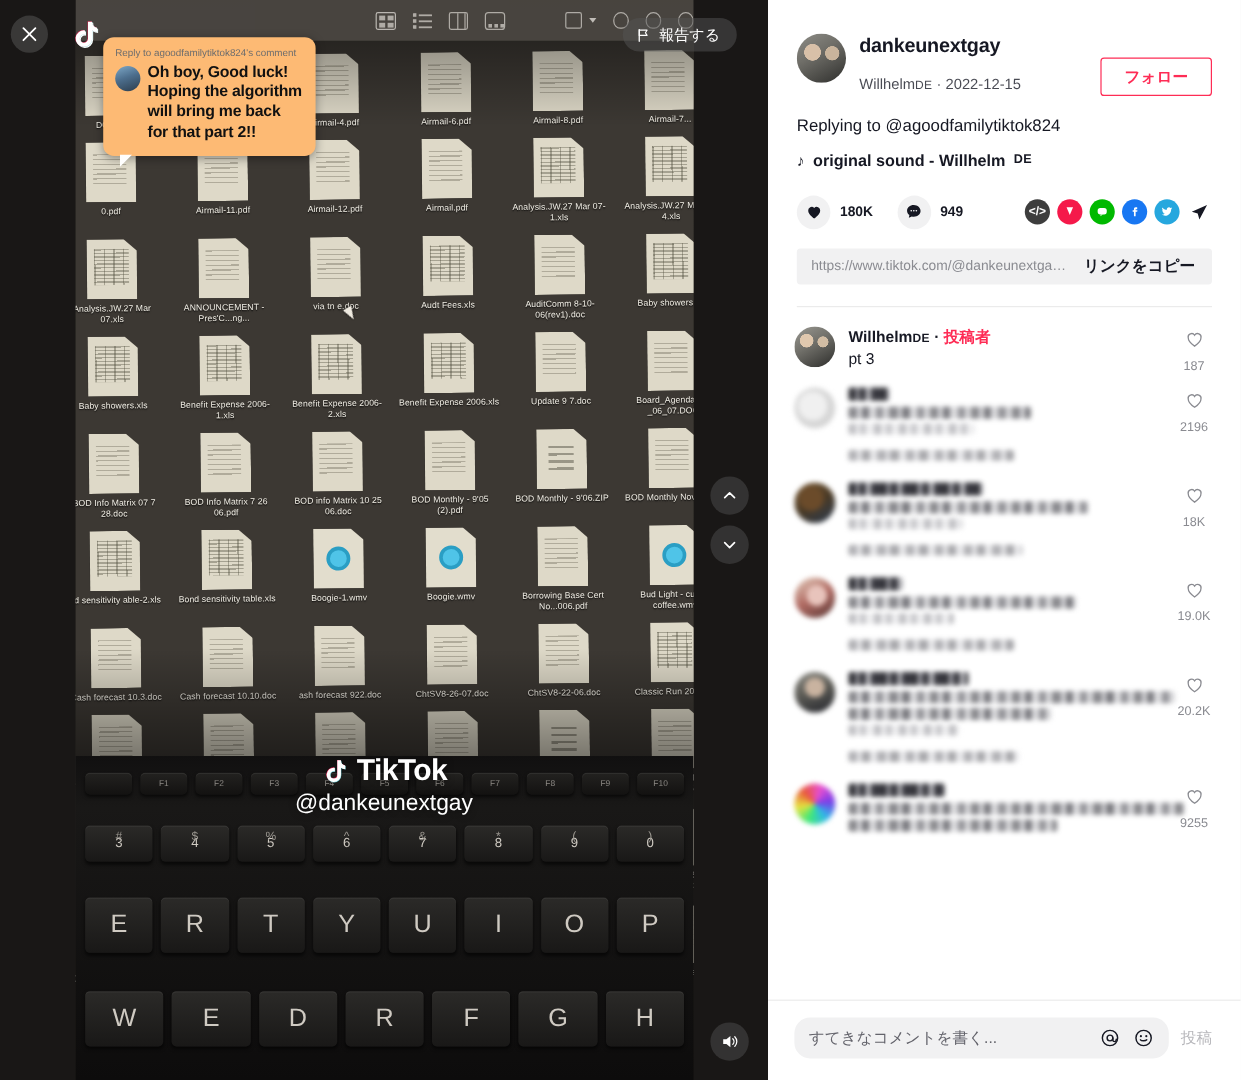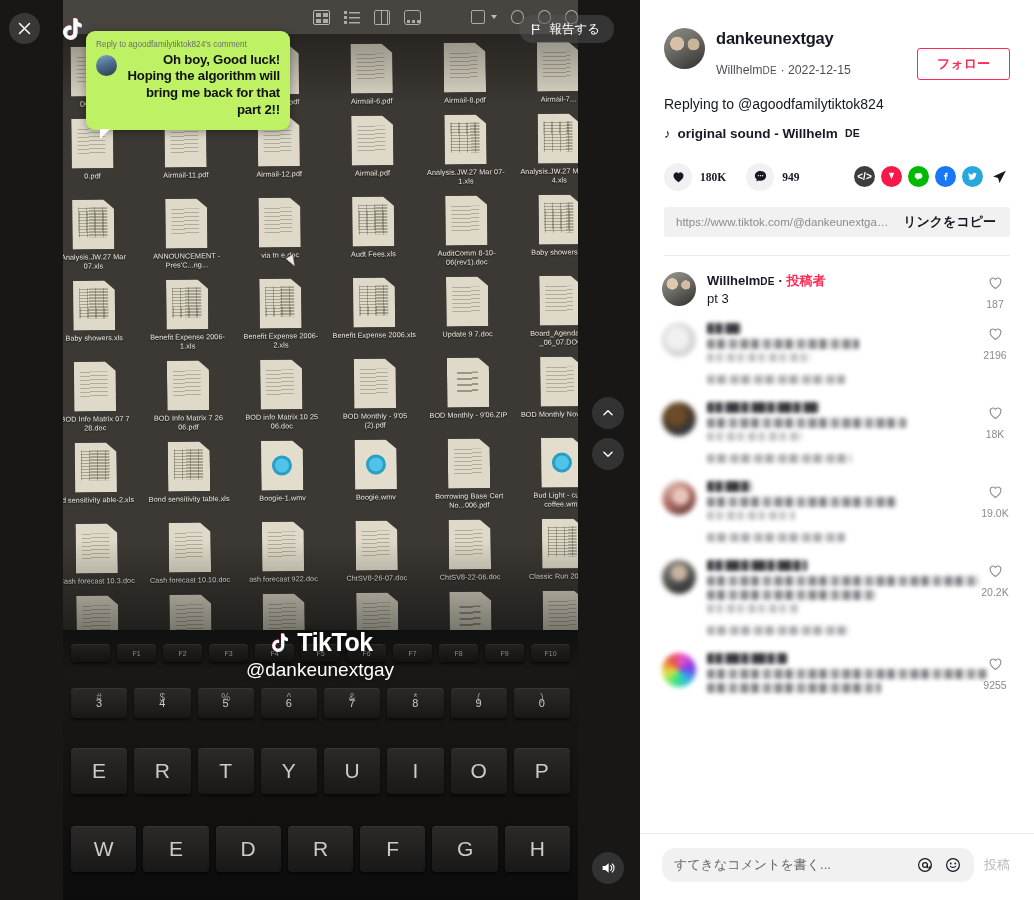--- a/index.html
+++ b/index.html
@@ -134,33 +134,33 @@
   .tt-logo { position:absolute; left:57px; top:14px; width:30px;height:30px; z-index:30;}
   .report-btn {
     position: absolute; right: 26px; top: 15px; height: 28px;
     background: rgba(84,84,84,.5); border-radius: 14px;
     display:flex; align-items:center; gap:6px; padding: 0 14px 0 11px;
     color:#fff; font-size: 12.5px; z-index: 30; cursor:pointer;
   }
   .report-btn svg { width:13px; height:13px; }
 
   .comment-bubble {
-    position:absolute; left:86px; top:31px; width:204px;
-    background:#bef264; border-radius:9px; padding:9px 10px 11px 10px; z-index:25;
+    position:absolute; left:86px; top:31px; width:177px;
+    background:#fdba74; border-radius:9px; padding:9px 10px 11px 10px; z-index:25;
     box-shadow:0 2px 8px rgba(0,0,0,.35);
   }
   .comment-bubble::after{
     content:''; position:absolute; left:14px; bottom:-9px;
     border-left: 10px solid #fff; border-bottom: 10px solid transparent; border-right:0;
   }
   .cb-reply { font-size:8.2px; color:#6d6d6d; line-height:1.18; margin-bottom:2px; }
   .cb-body { display:flex; gap:6px; }
   .cb-av { width:21px;height:21px;border-radius:50%;flex:0 0 21px;margin-top:3px;
     background:linear-gradient(160deg,#7fa9c8 0%,#4d6f8e 45%,#2b3c4c 100%); }
-  .cb-text { font-size:13.2px; font-weight:700; color:#111; line-height:1.27; letter-spacing:-.2px;text-align:right;}
+  .cb-text { font-size:13.2px; font-weight:700; color:#111; line-height:1.27; letter-spacing:-.2px;}
 
   .watermark { position:absolute; left:0; right:0; top:628px; text-align:center; z-index:20; }
   .wm-row{display:flex;align-items:center;justify-content:center;gap:4px;}
   .wm-text{color:#fff;font-size:25px;font-weight:700;letter-spacing:-.5px;
     text-shadow:0 0 6px rgba(0,0,0,.6);}
   .wm-handle{color:#fff;font-size:19px;margin-top:2px;text-shadow:0 0 6px rgba(0,0,0,.6);}
 
   .nav-btn {
     position:absolute; right:16px; width:32px;height:32px;border-radius:50%;
     background: rgba(84,84,84,.45); display:flex;align-items:center;justify-content:center;
@@ -203,21 +203,21 @@
   .desc { font-size:14px; color:#161823; margin-top:18px; line-height:1.35; }
   .music-row { display:flex; align-items:center; gap:7px; margin-top:12px; font-size:13.5px; font-weight:700; color:#161823;}
   .music-row .note { font-size:13px; }
   .music-row .de { font-size:10.5px; letter-spacing:.3px;}
 
   .action-row { display:flex; align-items:center; margin-top:22px; }
   .stat { display:flex; align-items:center; gap:8px; margin-right:20px; }
   .stat-circle { width:28px;height:28px;border-radius:50%;background:#f1f1f2;
     display:flex;align-items:center;justify-content:center; cursor:pointer;}
   .stat-circle svg{width:15px;height:15px;}
-  .stat-num { font-size:11.5px; font-weight:700; color:#161823;font-family:Liberation Serif, serif; }
+  .stat-num { font-size:11.5px; font-weight:700; color:#161823; }
   .share-icons { display:flex; align-items:center; gap:6px; margin-left:auto; }
   .si { width:21px;height:21px;border-radius:50%;display:flex;align-items:center;justify-content:center;cursor:pointer;}
   .si.embed{background:#3d3d3d;} .si.embed span{color:#fff;font-size:10px;font-weight:700;}
   .si.pin{background:#f5194a;} .si.line{background:#00b900;} .si.fb{background:#1877f2;} .si.tw{background:#26a7de;}
   .si svg{width:13px;height:13px;}
   .si.arrow{background:transparent;}
   .si.arrow svg{width:17px;height:17px;}
 
   .link-row {
     margin-top:16px; display:flex; align-items:center;

